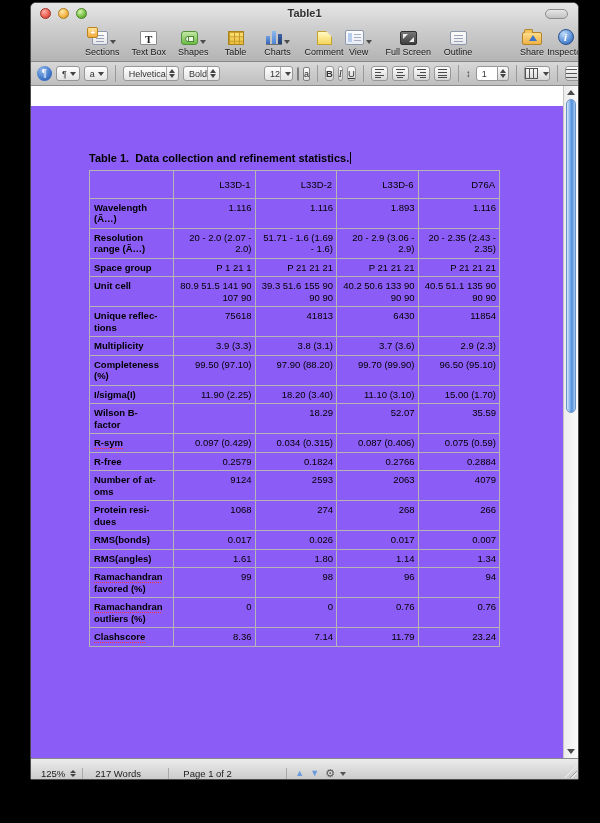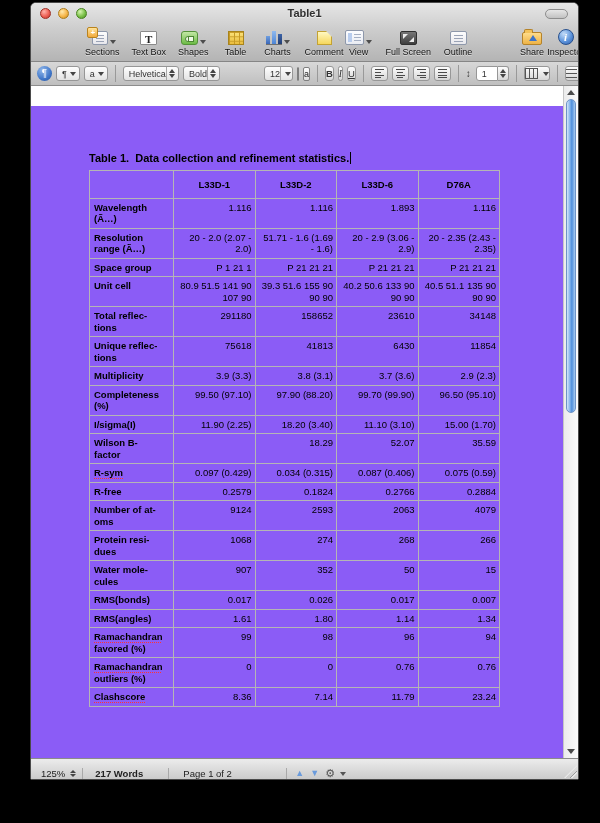--- a/index.html
+++ b/index.html
@@ -115,21 +115,21 @@
 
   
   .content{flex:1;position:relative;background:#fff;overflow:hidden;}
   .page{position:absolute;left:0;top:0;right:15px;bottom:0;background:#8b5cf6;margin-top:20px;}
   .doc-title{position:absolute;left:58px;top:46px;font-size:11px;font-weight:bold;color:#000;white-space:pre;}
   .ins-caret{display:inline-block;width:1px;height:12px;background:#000;margin-left:1px;vertical-align:-2px;}
 
   table.stats{position:absolute;left:58px;top:64px;width:410px;border-collapse:collapse;table-layout:fixed;}
   table.stats col.c0{width:84px;} table.stats col.cv{width:81.5px;}
   table.stats th,table.stats td{border:1px solid #b5b5b5;font-size:9.5px;line-height:11.5px;vertical-align:top;color:#000;box-sizing:border-box;}
-  table.stats th{text-align:center;font-weight:bold;padding:8px 4px 7px 4px;vertical-align:middle;}
+  table.stats th{text-align:right;font-weight:normal;padding:8px 4px 7px 4px;vertical-align:middle;}
   td.rlabel{font-weight:bold;padding:3px 2px 3px 4px;white-space:pre-line;}
   td.rval{text-align:right;padding:3px 3px 3px 2px;white-space:pre-line;}
   .spell{text-decoration:underline dotted #f33;text-decoration-thickness:1px;text-underline-offset:2px;}
 
   
   .scrollbar{position:absolute;right:0;top:0;bottom:0;width:15px;background:linear-gradient(to right,#ececec,#fbfbfb);border-left:1px solid #c6c6c6;box-sizing:border-box;}
   .sb-arrow{position:absolute;left:0;right:0;height:10px;display:flex;align-items:center;justify-content:center;}
   .sb-arrow.up{top:1px;} .sb-arrow.down{bottom:2px;}
   .sb-arrow::before{content:"";border-style:solid;}
   .sb-arrow.up::before{border-width:0 4px 5px 4px;border-color:transparent transparent #4a4a4a transparent;}
@@ -138,21 +138,21 @@
             background:linear-gradient(to right,#d4e6fa,#7cb0ea 40%,#4e8edb 60%,#a9ccf2);}
 
   
   .statusbar{height:20px;background:linear-gradient(#ececec,#cbcbcb);border-top:1px solid #8b8b8b;
              display:flex;align-items:flex-end;font-size:9.5px;color:#222;position:relative;}
   .sb-sec{display:flex;align-items:center;}
   .zoom-sec{padding:0 6px 0 10px;border-right:1px solid #a9a9a9;gap:5px;}
   .zstep{display:flex;flex-direction:column;gap:1px;align-items:center;}
   .zstep::before{content:"";border-style:solid;border-width:0 3px 3px 3px;border-color:transparent transparent #444 transparent;}
   .zstep::after{content:"";border-style:solid;border-width:3px 3px 0 3px;border-color:#444 transparent transparent transparent;}
-  .words-sec{padding:0 12px;width:86px;border-right:1px solid #a9a9a9;box-sizing:border-box;font-weight:bold;}
+  .words-sec{padding:0 12px;width:86px;border-right:1px solid #a9a9a9;box-sizing:border-box;}
   .page-sec{padding:0 14px;width:118px;box-sizing:border-box;border-right:1px solid #a9a9a9;}
   .nav-sec{padding:0 8px;gap:6px;}
   .nav-tri{font-size:9px;color:#6a9bdc;line-height:1;}
   .gear{font-size:11px;color:#555;line-height:1;display:flex;align-items:center;gap:2px;}
   .gear .dd{border-top-color:#555;}
   .resize-grip{position:absolute;right:1px;bottom:1px;width:13px;height:13px;
       background:repeating-linear-gradient(135deg,transparent 0 3px,#9a9a9a 3px 4px,#e8e8e8 4px 5px);
       clip-path:polygon(100% 0,100% 100%,0 100%);}
 </style>
 </head>
@@ -389,28 +389,20 @@
               <td class="rval">80.9 51.5 141 90
 107 90</td>
               <td class="rval">39.3 51.6 155 90
 90 90</td>
               <td class="rval">40.2 50.6 133 90
 90 90</td>
               <td class="rval">40.5 51.1 135 90
 90 90</td>
             </tr>
             <tr>
-              <td class="rlabel">Total reflec-
-tions</td>
-              <td class="rval">291180</td>
-              <td class="rval">158652</td>
-              <td class="rval">23610</td>
-              <td class="rval">34148</td>
-            </tr>
-            <tr>
               <td class="rlabel">Unique reflec-
 tions</td>
               <td class="rval">75618</td>
               <td class="rval">41813</td>
               <td class="rval">6430</td>
               <td class="rval">11854</td>
             </tr>
             <tr>
               <td class="rlabel">Multiplicity</td>
               <td class="rval">3.9 (3.3)</td>
@@ -465,28 +457,20 @@
             </tr>
             <tr>
               <td class="rlabel">Protein resi-
 dues</td>
               <td class="rval">1068</td>
               <td class="rval">274</td>
               <td class="rval">268</td>
               <td class="rval">266</td>
             </tr>
             <tr>
-              <td class="rlabel">Water mole-
-cules</td>
-              <td class="rval">907</td>
-              <td class="rval">352</td>
-              <td class="rval">50</td>
-              <td class="rval">15</td>
-            </tr>
-            <tr>
               <td class="rlabel">RMS(bonds)</td>
               <td class="rval">0.017</td>
               <td class="rval">0.026</td>
               <td class="rval">0.017</td>
               <td class="rval">0.007</td>
             </tr>
             <tr>
               <td class="rlabel">RMS(angles)</td>
               <td class="rval">1.61</td>
               <td class="rval">1.80</td>

